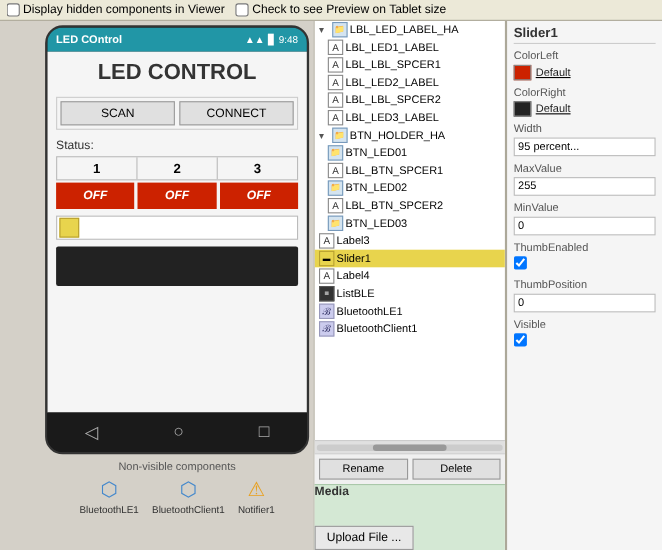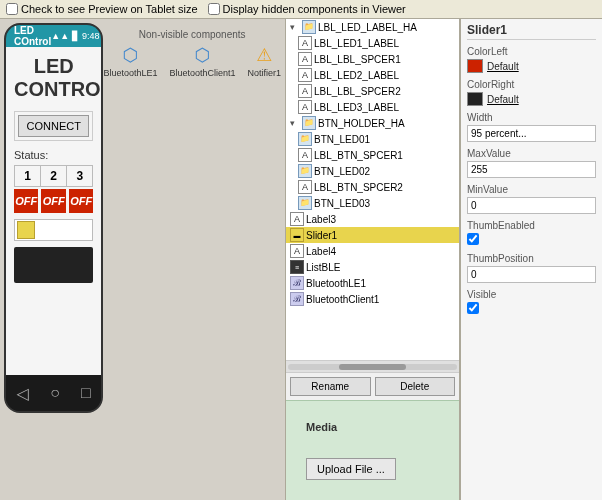--- a/index.html
+++ b/index.html
@@ -38,22 +38,22 @@
       flex: 1;
       overflow: hidden;
     }
 
     
     .phone-panel {
       width: 285px;
       flex-shrink: 0;
       background: #d4d0c8;
       display: flex;
-      flex-direction: row;
-      align-items: flex-start;
+      flex-direction: column;
+      align-items: flex-end;
       padding: 4px;
     }
 
     .phone-frame {
       background: #1a1a1a;
       border-radius: 16px;
       width: 240px;
       height: 390px;
       display: flex;
       flex-direction: column;
@@ -336,21 +336,21 @@
       padding: 3px;
       background: #e0e0e0;
       border: 1px solid #999;
       font-size: 10px;
       text-align: center;
       cursor: pointer;
     }
 
     
     .media-section {
-      padding: 20px;
+      padding: 0;
       background: #d4e8d4;
       border-top: 1px solid #aac8aa;
       flex-shrink: 0;
     }
     .media-label {
       font-size: 11px;
       font-weight: bold;
       color: #333;
       margin-bottom: 4px;
     }
@@ -424,25 +424,25 @@
       border-right: 1px solid #aca899;
       background: #fff;
     }
   </style>
 </head>
 <body>
 
 <div class="top-bar">
   <label>
     <input type="checkbox" style="">
-    <span>Check to see Preview on Tablet size</span>
+    <span>Display hidden components in Viewer</span>
   </label>
   <label>
     <input type="checkbox" style="">
-    <span>Display hidden components in Viewer</span>
+    <span>Check to see Preview on Tablet size</span>
   </label>
 </div>
 
 <div class="main-layout">
 
   <div class="phone-panel">
     <div class="phone-frame">
 
       <div class="phone-status-bar">
         <span class="app-title">LED COntrol</span>
@@ -450,20 +450,21 @@
           <span>▲▲</span>
           <span>▊</span>
           <span>9:48</span>
         </div>
       </div>
 
       <div class="phone-content">
         <div class="led-title">LED CONTROL</div>
 
         <div class="scan-connect-row">
+          <div class="scan-btn">SCAN</div>
           <div class="connect-btn">CONNECT</div>
         </div>
 
         <div class="status-label">Status:</div>
 
         <div class="led-numbers-row">
           <div class="led-num-cell">1</div>
           <div class="led-num-cell">2</div>
           <div class="led-num-cell">3</div>
         </div>

